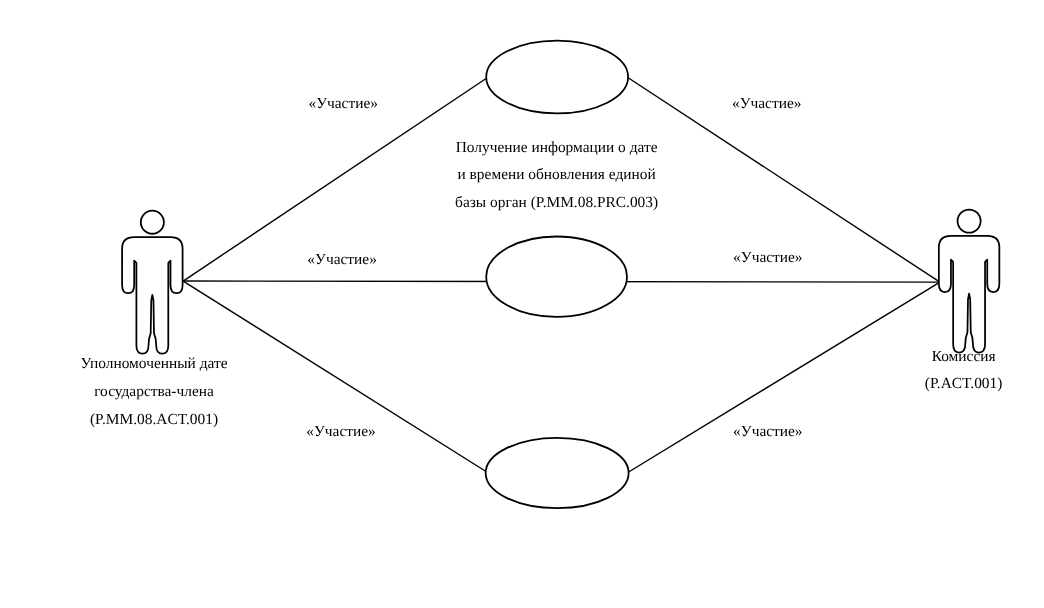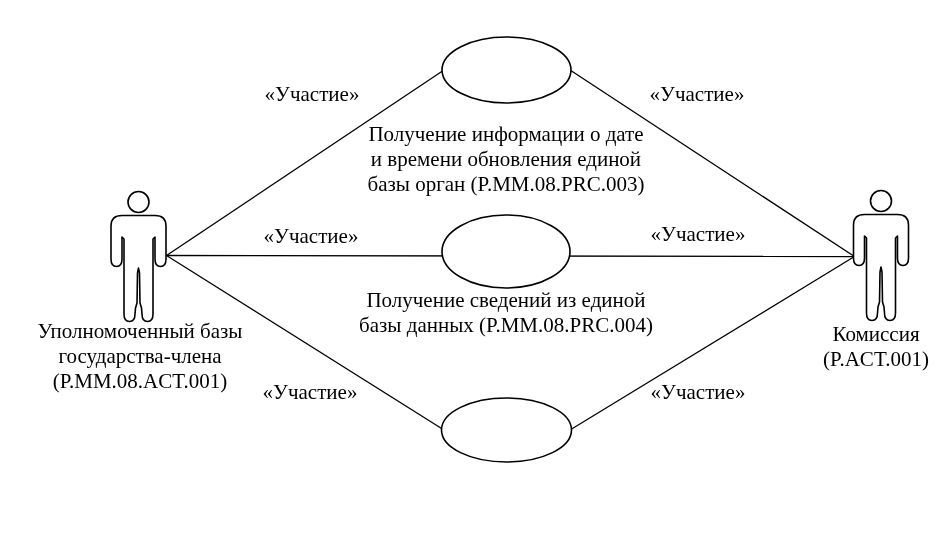--- a/index.html
+++ b/index.html
@@ -10,21 +10,21 @@
     background: #ffffff;
     font-family: "Liberation Serif", serif;
     color: #000000;
     overflow: hidden;
   }
   #stage svg { position: absolute; left: 0; top: 0; }
   .lbl {
     position: absolute;
     transform: translateX(-50%);
     text-align: center;
-    font-size: 21px;
+    font-size: 14px;
     line-height: 25px;
     white-space: pre-wrap;
   }
   .shape { fill: #ffffff; stroke: #000000; }
   .assoc { stroke: #000000; stroke-width: 1.3; }
 </style>
 </head>
 <body>
 
 <div id="stage">
@@ -56,27 +56,25 @@
     <ellipse class="shape" cx="506" cy="251.5" rx="64" ry="36.5" stroke-width="1.6"></ellipse>
     <ellipse class="shape" cx="506.5" cy="430" rx="65" ry="32" stroke-width="1.6"></ellipse>
 
     <use href="#actor-figure" x="0" y="0"></use>
     <use href="#actor-figure" x="742.5" y="-1"></use>
   </svg>
 
   <div class="lbl" style="left:506px; top:122px;">Получение информации о дате
 и времени обновления единой
 базы орган (P.MM.08.PRC.003)</div>
-  <div class="lbl" style="left:506px; top:288px;">Получение сведений из единой
-базы данных (P.MM.08.PRC.004)</div>
 
-  <div class="lbl" style="left:140px; top:319px;">Уполномоченный базы
+  <div class="lbl" style="left:140px; top:319px;">Уполномоченный дате
 государства-члена
 (P.MM.08.ACT.001)</div>
-  <div class="lbl" style="left:876px; top:322px;text-align:center;">Комиссия
+  <div class="lbl" style="left:876px; top:312px;text-align:center;">Комиссия
 (P.ACT.001)</div>
 
   <div class="lbl" style="left:312px; top:82px;">«Участие»</div>
   <div class="lbl" style="left:697px; top:82px;">«Участие»</div>
   <div class="lbl" style="left:311px; top:224px;">«Участие»</div>
   <div class="lbl" style="left:698px; top:222px;">«Участие»</div>
   <div class="lbl" style="left:310px; top:380px;">«Участие»</div>
   <div class="lbl" style="left:698px; top:380px;">«Участие»</div>
 
 </div>

